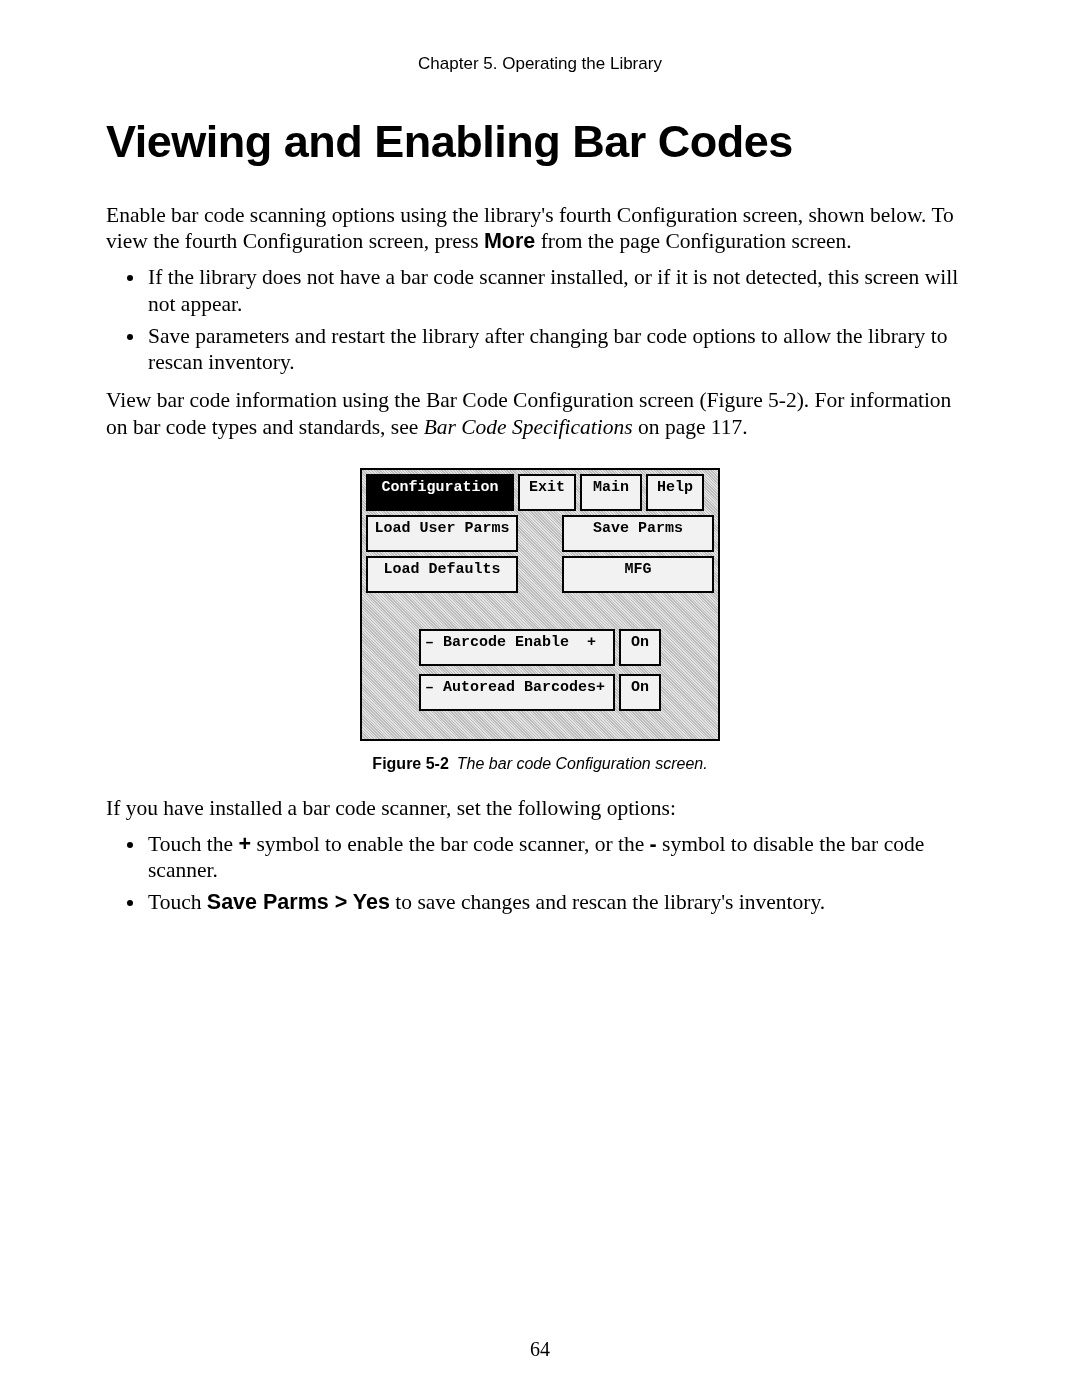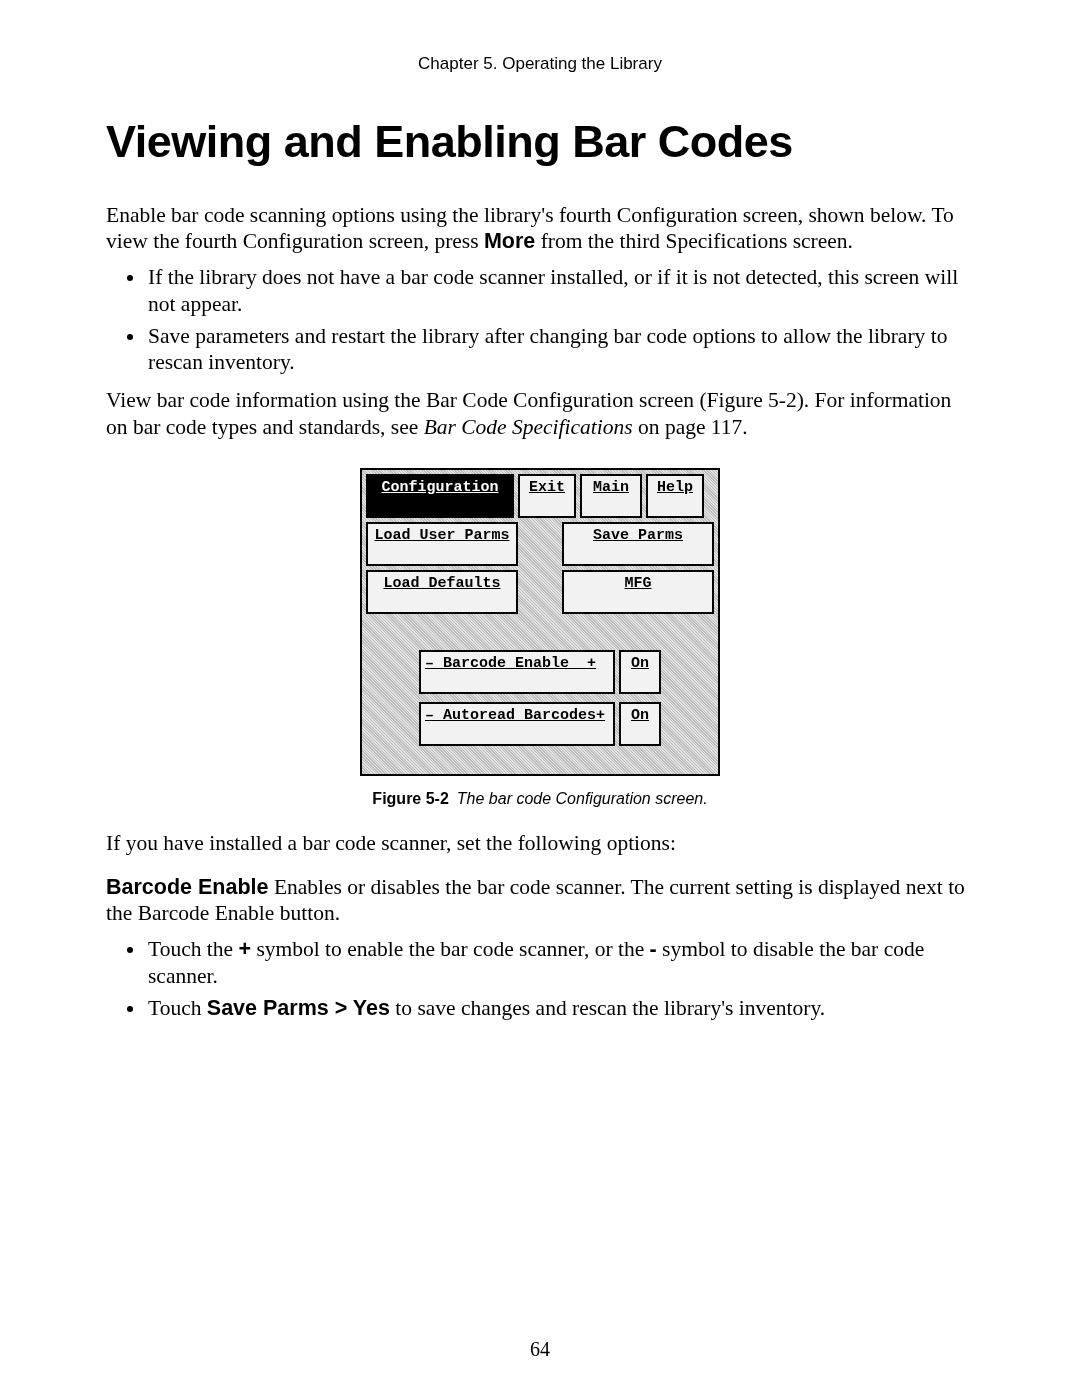--- a/index.html
+++ b/index.html
@@ -68,24 +68,23 @@
     font-family: "Courier New", monospace;
     font-weight: 700;
     font-size: 15px;
     box-sizing: border-box;
   }
   .row { display: flex; gap: 4px; margin-bottom: 4px; }
   .cell {
     border: 2px solid #000;
     background: #f2f2f2;
     text-align: center;
-    padding: 3px 4px 20px 4px;
+    padding: 3px 4px 13px 4px;
     box-sizing: border-box;
     white-space: nowrap;
-    text-decoration: underline;
   }
   .cell.inv {
     background: #000;
     color: #fff;
   }
 
   .toprow .cell:nth-child(1){ width:148px; }
   .toprow .cell:nth-child(2){ width:58px; }
   .toprow .cell:nth-child(3){ width:62px; }
   .toprow .cell:nth-child(4){ width:58px; }
@@ -129,21 +128,21 @@
 </head>
 <body>
 
 <div class="page">
 
   <div class="running-head">Chapter 5.  Operating the Library</div>
 
   <h1 class="title">Viewing and Enabling Bar Codes</h1>
 
   <p class="body">
-    <span>Enable bar code scanning options using the library's fourth Configuration screen, shown below. To view the fourth Configuration screen, press </span><span class="sans-bold">More</span><span> from the third Specifications screen.</span>
+    <span>Enable bar code scanning options using the library's fourth Configuration screen, shown below. To view the fourth Configuration screen, press </span><span class="sans-bold">More</span><span> from the page Configuration screen.</span>
   </p>
 
   <ul class="bullets">
     <li>If the library does not have a bar code scanner installed, or if it is not detected, this screen will not appear.</li>
     <li>Save parameters and restart the library after changing bar code options to allow the library to rescan inventory.</li>
   </ul>
 
   <p class="body">
     <span>View bar code information using the Bar Code Configuration screen (Figure 5-2). For information on bar code types and standards, see </span><span class="italic">Bar Code Specifications</span><span> on page 117.</span>
   </p>
@@ -188,23 +187,20 @@
 
     </div>
 
     <div class="caption">
       <span class="fignum">Figure 5-2</span>&nbsp;&nbsp;<span class="figtxt">The bar code Configuration screen.</span>
     </div>
   </div>
 
   <p class="body" style="margin-top:22px">If you have installed a bar code scanner, set the following options:</p>
 
-  <p class="body" style="margin-top:18px">
-    <span class="sans-bold">Barcode Enable</span><span>  Enables or disables the bar code scanner. The current setting is displayed next to the Barcode Enable button.</span>
-  </p>
 
   <ul class="bullets">
     <li>
       <span>Touch the </span><span class="sans-bold">+</span><span> symbol to enable the bar code scanner, or the </span><span class="sans-bold">-</span><span> symbol to disable the bar code scanner.</span>
     </li>
     <li>
       <span>Touch </span><span class="sans-bold">Save Parms &gt; Yes</span><span> to save changes and rescan the library's inventory.</span>
     </li>
   </ul>
 

